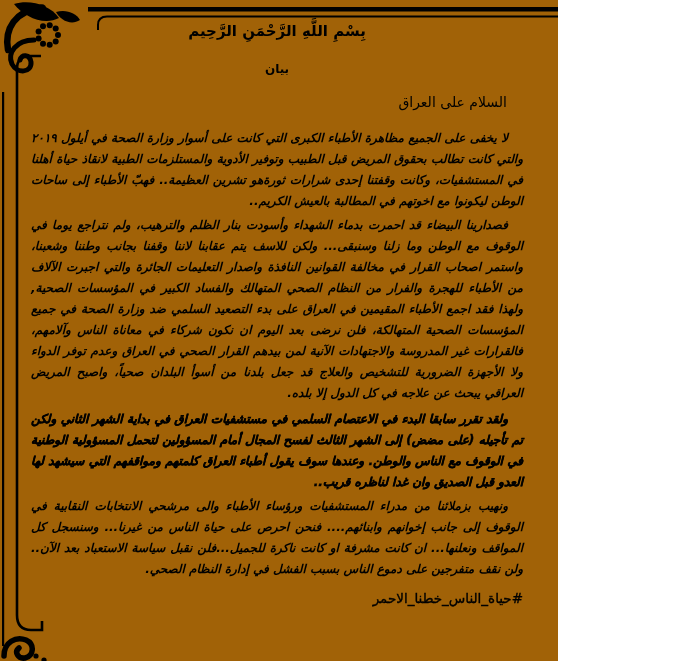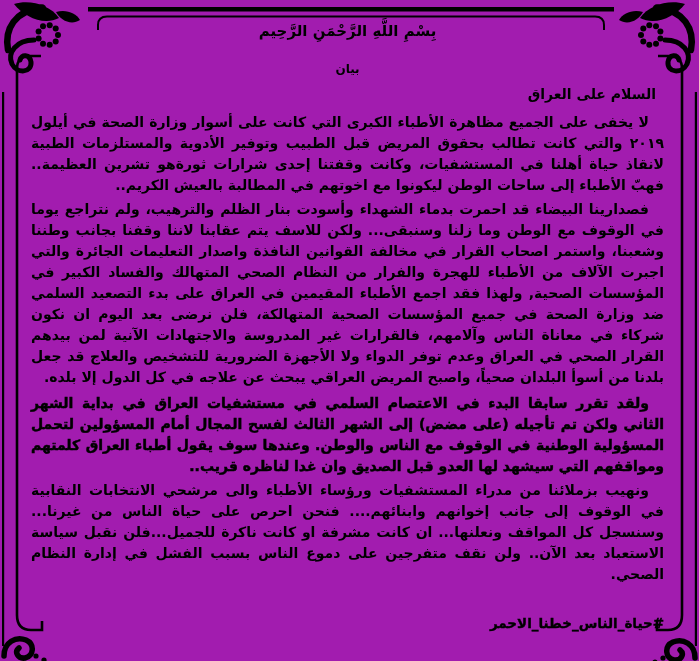--- a/index.html
+++ b/index.html
@@ -1,33 +1,33 @@
 <!DOCTYPE html>
 <html lang="ar"><head>
 <meta charset="utf-8">
 <style>
   html,body{margin:0;padding:0;background:#fff;}
   .page{
-    position:relative;width:699px;height:661px;background:#a21caf;
+    position:relative;width:558px;height:661px;background:#a16207;
     overflow:hidden;font-family:"DejaVu Sans",sans-serif;color:#000;
   }
   .frame{position:absolute;left:0;top:0;}
   .content{
     position:absolute;top:22px;left:31px;right:35px;
     direction:rtl;
   }
   .basmala{ text-align:center;font-weight:bold;font-size:15px;line-height:18px;margin:0;}
   .title{   text-align:center;font-weight:bold;font-size:12px;margin:22px 0 8px 0;}
-  .greeting{font-weight:bold;font-size:14px;line-height:20px;margin:8px;}
+  .greeting{font-weight:normal;font-size:14px;line-height:20px;margin:16px;}
   .para{
-    margin:0 0 3px 0;font-weight:bold;font-size:14px;line-height:21px;
-    text-align:justify;text-indent:15px;
+    margin:0 0 3px 0;font-weight:bold;font-size:12px;line-height:21px;
+    text-align:justify;text-indent:15px;font-style:italic;
   }
   .heavy{ -webkit-text-stroke:0.45px #000; margin-top:5px;}
-  .hashtags{margin-top:28px;font-weight:bold;font-size:13.5px;line-height:20px;text-align:right;
+  .hashtags{margin-top:8px;font-weight:normal;font-size:13.5px;line-height:20px;text-align:right;
     -webkit-text-stroke:0.35px #000;}
   .hashtags div{margin:0;}
   .signature{font-weight:bold;font-size:13.5px;margin-top:3px;text-align:left;line-height:18px;}
 </style>
 </head>
 <body>
 
 <div class="page">
 
   <svg class="frame" width="699" height="661" viewBox="0 0 699 661" aria-hidden="true">

